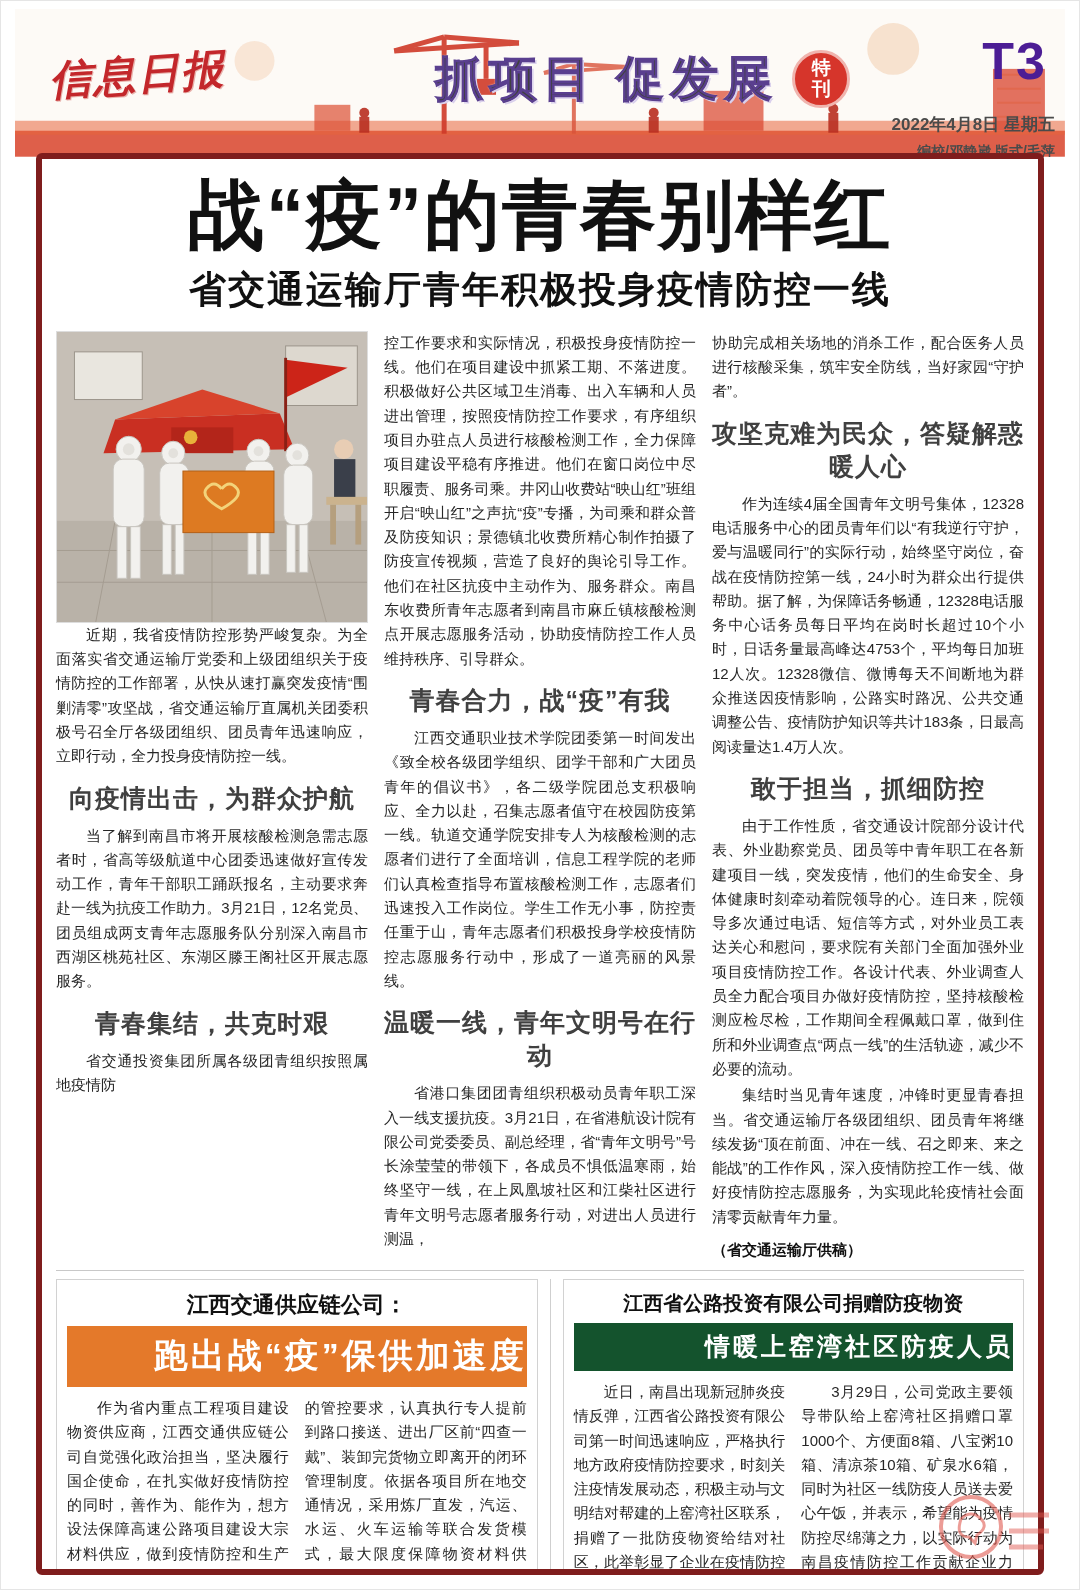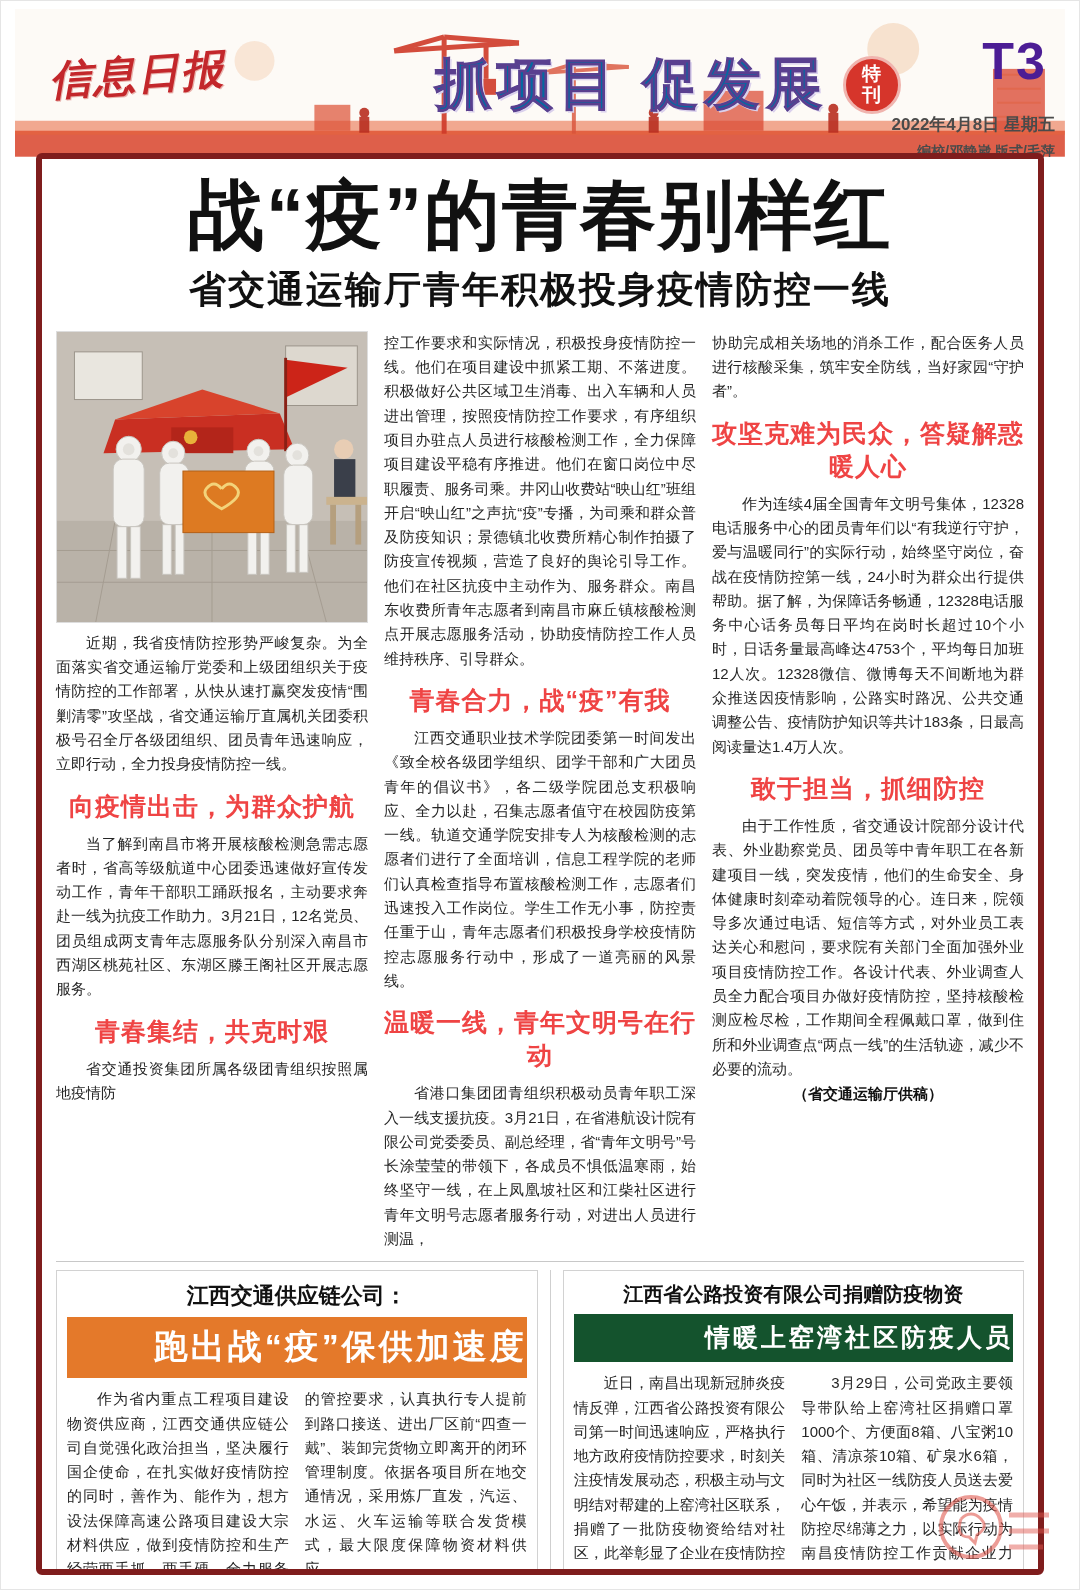--- a/index.html
+++ b/index.html
@@ -8,21 +8,21 @@
   .page { position:relative; width:1080px; height:1590px; margin:0 auto; background:#fff; overflow:hidden;
           border:1px solid #e5e5e5; }
 
   
   .masthead { position:relative; height:148px; margin:8px 14px 0 14px; overflow:hidden; }
   .mast-art { position:absolute; inset:0; }
   .logo { position:absolute; left:34px; top:38px; font-family:"DejaVu Serif","Liberation Serif",serif;
           font-style:italic; font-weight:bold; font-size:42px; color:#c3272b; transform:rotate(-4deg);
           text-shadow:1px 1px 0 #e8b3ad; letter-spacing:2px; }
   .banner-wrap { position:absolute; left:420px; top:38px; display:flex; align-items:center; gap:14px; }
-  .banner-title { font-size:56px; font-weight:bold; color:#0369a1; letter-spacing:6px;
+  .banner-title { font-size:48px; font-weight:bold; color:#404040; letter-spacing:6px;
           text-shadow:0 0 2px #fff,2px 2px 0 #d9cfeC; -webkit-text-stroke:1px #5a3f8f; }
   .badge { width:58px; height:58px; border-radius:50%; background:#d6352b; border:3px solid #f0b4ae;
           color:#fff; font-weight:bold; font-size:19px; line-height:1.1; display:flex; flex-direction:column;
           align-items:center; justify-content:center; }
   .pageno { position:absolute; right:18px; top:22px; font-size:52px; font-weight:bold; color:#4c1d95; letter-spacing:2px; }
   .mast-meta { position:absolute; right:10px; top:104px; text-align:right; color:#4a4a4a; }
   .mast-meta .d1 { font-size:17px; font-weight:bold; }
   .mast-meta .d2 { font-size:14px; font-weight:bold; margin-top:7px; }
 
   
@@ -31,22 +31,22 @@
 
   
   .lead-head { text-align:center; padding:6px 0 2px 0; }
   .lead-headline { font-size:76px; font-weight:bold; color:#111; letter-spacing:2px; line-height:1.05; }
   .lead-subheadline { font-size:37px; font-weight:bold; color:#111; margin-top:10px; letter-spacing:2px;font-family:Liberation Serif, serif; }
   .three-col { display:flex; gap:16px; margin-top:14px; }
   .three-col .col { flex:1 1 0; min-width:0; }
   p.body { font-size:15px; line-height:1.62; text-align:justify; text-indent:2em; color:#262626; }
   p.body.cont { text-indent:0; }
   p.body + p.body { margin-top:2px; }
-  .subhead { text-align:center; font-size:25px; font-weight:bold; color:#ef4444; margin:13px 0 9px 0; letter-spacing:1px; }
-  .byline { text-align:center; font-weight:bold; font-size:15px; margin-top:4px; color:#111; }
+  .subhead { text-align:center; font-size:25px; font-weight:bold; color:#404040; margin:13px 0 9px 0; letter-spacing:1px; }
+  .byline { text-align:left; font-weight:bold; font-size:15px; margin-top:12px; color:#111; }
   .photo { width:100%; height:292px; display:block; border:1px solid #ddd; background:#d8d2cb; }
 
   
   .lower { display:flex; gap:0; margin-top:10px; border-top:1px solid #c8c8c8; padding-top:8px; }
   .lower-left { width:51%; padding-right:12px; }
   .lower-right { width:49%; padding-left:12px; border-left:1px solid #cfcfcf; }
   .sect { border:1px solid #d2d2d2; padding:8px 10px 6px 10px; margin-bottom:10px; background:#fff; }
   .kicker { text-align:center; font-size:22px; font-weight:bold; color:#111; margin:2px 0 6px 0; }
   .kicker.small { font-size:20px; }
   .band { display:block; text-align:right; color:#fff; font-weight:bold; padding:7px 0 8px 0; margin-bottom:9px;
@@ -181,41 +181,42 @@
 
           <rect x="130" y="140" width="94" height="62" fill="#dd7a22" stroke="#b35f15"></rect>
           <path d="M170 158 q-8 -10 -16 0 q-6 8 16 20 q22 -12 16 -20 q-8 -10 -16 0" fill="none" stroke="#f3d37a" stroke-width="3"></path>
 
           <circle cx="296" cy="118" r="10" fill="#e8cdb4"></circle>
             <rect x="286" y="128" width="22" height="40" fill="#3a3f4a"></rect>
           <rect x="278" y="166" width="42" height="8" fill="#cbb38e"></rect>
             <rect x="282" y="174" width="6" height="40" fill="#b59f7e"></rect>
             <rect x="308" y="174" width="6" height="40" fill="#b59f7e"></rect>
         </svg>
-        <p class="body" style="margin-top:8px"><span>近期，我省疫情防控形势严峻复杂。为全面落实省交通运输厅党委和上级团组织关于疫情防控的工作部署，从快从速打赢突发疫情“围剿清零”攻坚战，省交通运输厅直属机关团委积极号召全厅各级团组织、团员青年迅速响应，立即行动，全力投身疫情防控一线。</span></p>
+        <p class="body" style=""><span>近期，我省疫情防控形势严峻复杂。为全面落实省交通运输厅党委和上级团组织关于疫情防控的工作部署，从快从速打赢突发疫情“围剿清零”攻坚战，省交通运输厅直属机关团委积极号召全厅各级团组织、团员青年迅速响应，立即行动，全力投身疫情防控一线。</span></p>
         <div class="subhead">向疫情出击，为群众护航</div>
         <p class="body"><span>当了解到南昌市将开展核酸检测急需志愿者时，省高等级航道中心团委迅速做好宣传发动工作，青年干部职工踊跃报名，主动要求奔赴一线为抗疫工作助力。3月21日，12名党员、团员组成两支青年志愿服务队分别深入南昌市西湖区桃苑社区、东湖区滕王阁社区开展志愿服务。</span></p>
         <div class="subhead">青春集结，共克时艰</div>
         <p class="body"><span>省交通投资集团所属各级团青组织按照属地疫情防</span></p>
       </div>
 
       <div class="col">
         <p class="body cont"><span>控工作要求和实际情况，积极投身疫情防控一线。他们在项目建设中抓紧工期、不落进度。积极做好公共区域卫生消毒、出入车辆和人员进出管理，按照疫情防控工作要求，有序组织项目办驻点人员进行核酸检测工作，全力保障项目建设平稳有序推进。他们在窗口岗位中尽职履责、服务司乘。井冈山收费站“映山红”班组开启“映山红”之声抗“疫”专播，为司乘和群众普及防疫知识；景德镇北收费所精心制作拍摄了防疫宣传视频，营造了良好的舆论引导工作。他们在社区抗疫中主动作为、服务群众。南昌东收费所青年志愿者到南昌市麻丘镇核酸检测点开展志愿服务活动，协助疫情防控工作人员维持秩序、引导群众。</span></p>
         <div class="subhead">青春合力，战“疫”有我</div>
         <p class="body"><span>江西交通职业技术学院团委第一时间发出《致全校各级团学组织、团学干部和广大团员青年的倡议书》，各二级学院团总支积极响应、全力以赴，召集志愿者值守在校园防疫第一线。轨道交通学院安排专人为核酸检测的志愿者们进行了全面培训，信息工程学院的老师们认真检查指导布置核酸检测工作，志愿者们迅速投入工作岗位。学生工作无小事，防控责任重于山，青年志愿者们积极投身学校疫情防控志愿服务行动中，形成了一道亮丽的风景线。</span></p>
         <div class="subhead">温暖一线，青年文明号在行动</div>
         <p class="body"><span>省港口集团团青组织积极动员青年职工深入一线支援抗疫。3月21日，在省港航设计院有限公司党委委员、副总经理，省“青年文明号”号长涂莹莹的带领下，各成员不惧低温寒雨，始终坚守一线，在上凤凰坡社区和江柴社区进行青年文明号志愿者服务行动，对进出人员进行测温，</span></p>
       </div>
 
       <div class="col">
         <p class="body cont"><span>协助完成相关场地的消杀工作，配合医务人员进行核酸采集，筑牢安全防线，当好家园“守护者”。</span></p>
         <div class="subhead">攻坚克难为民众，答疑解惑暖人心</div>
         <p class="body"><span>作为连续4届全国青年文明号集体，12328电话服务中心的团员青年们以“有我逆行守护，爱与温暖同行”的实际行动，始终坚守岗位，奋战在疫情防控第一线，24小时为群众出行提供帮助。据了解，为保障话务畅通，12328电话服务中心话务员每日平均在岗时长超过10个小时，日话务量最高峰达4753个，平均每日加班12人次。12328微信、微博每天不间断地为群众推送因疫情影响，公路实时路况、公共交通调整公告、疫情防护知识等共计183条，日最高阅读量达1.4万人次。</span></p>
         <div class="subhead">敢于担当，抓细防控</div>
         <p class="body"><span>由于工作性质，省交通设计院部分设计代表、外业勘察党员、团员等中青年职工在各新建项目一线，突发疫情，他们的生命安全、身体健康时刻牵动着院领导的心。连日来，院领导多次通过电话、短信等方式，对外业员工表达关心和慰问，要求院有关部门全面加强外业项目疫情防控工作。各设计代表、外业调查人员全力配合项目办做好疫情防控，坚持核酸检测应检尽检，工作期间全程佩戴口罩，做到住所和外业调查点“两点一线”的生活轨迹，减少不必要的流动。</span></p>
+        <p class="body"><span>集结时当见青年速度，冲锋时更显青春担当。省交通运输厅各级团组织、团员青年将继续发扬“顶在前面、冲在一线、召之即来、来之能战”的工作作风，深入疫情防控工作一线、做好疫情防控志愿服务，为实现此轮疫情社会面清零贡献青年力量。</span></p>
         <div class="byline">（省交通运输厅供稿）</div>
       </div>
     </div>
 
     <div class="lower">
 
       <div class="lower-left">
 
         <div class="sect">
           <div class="kicker">江西交通供应链公司：</div>

